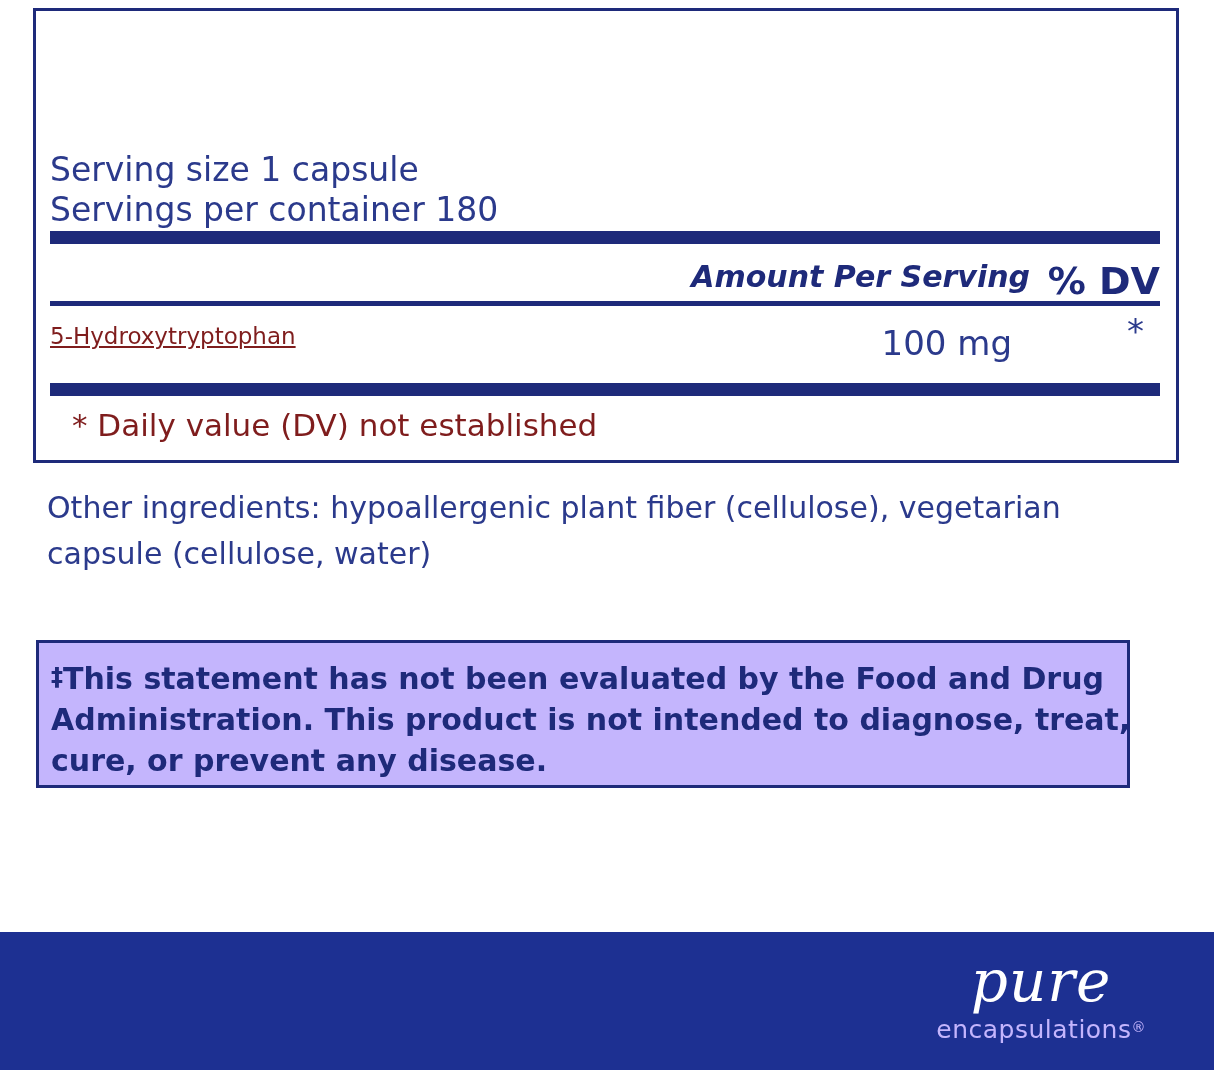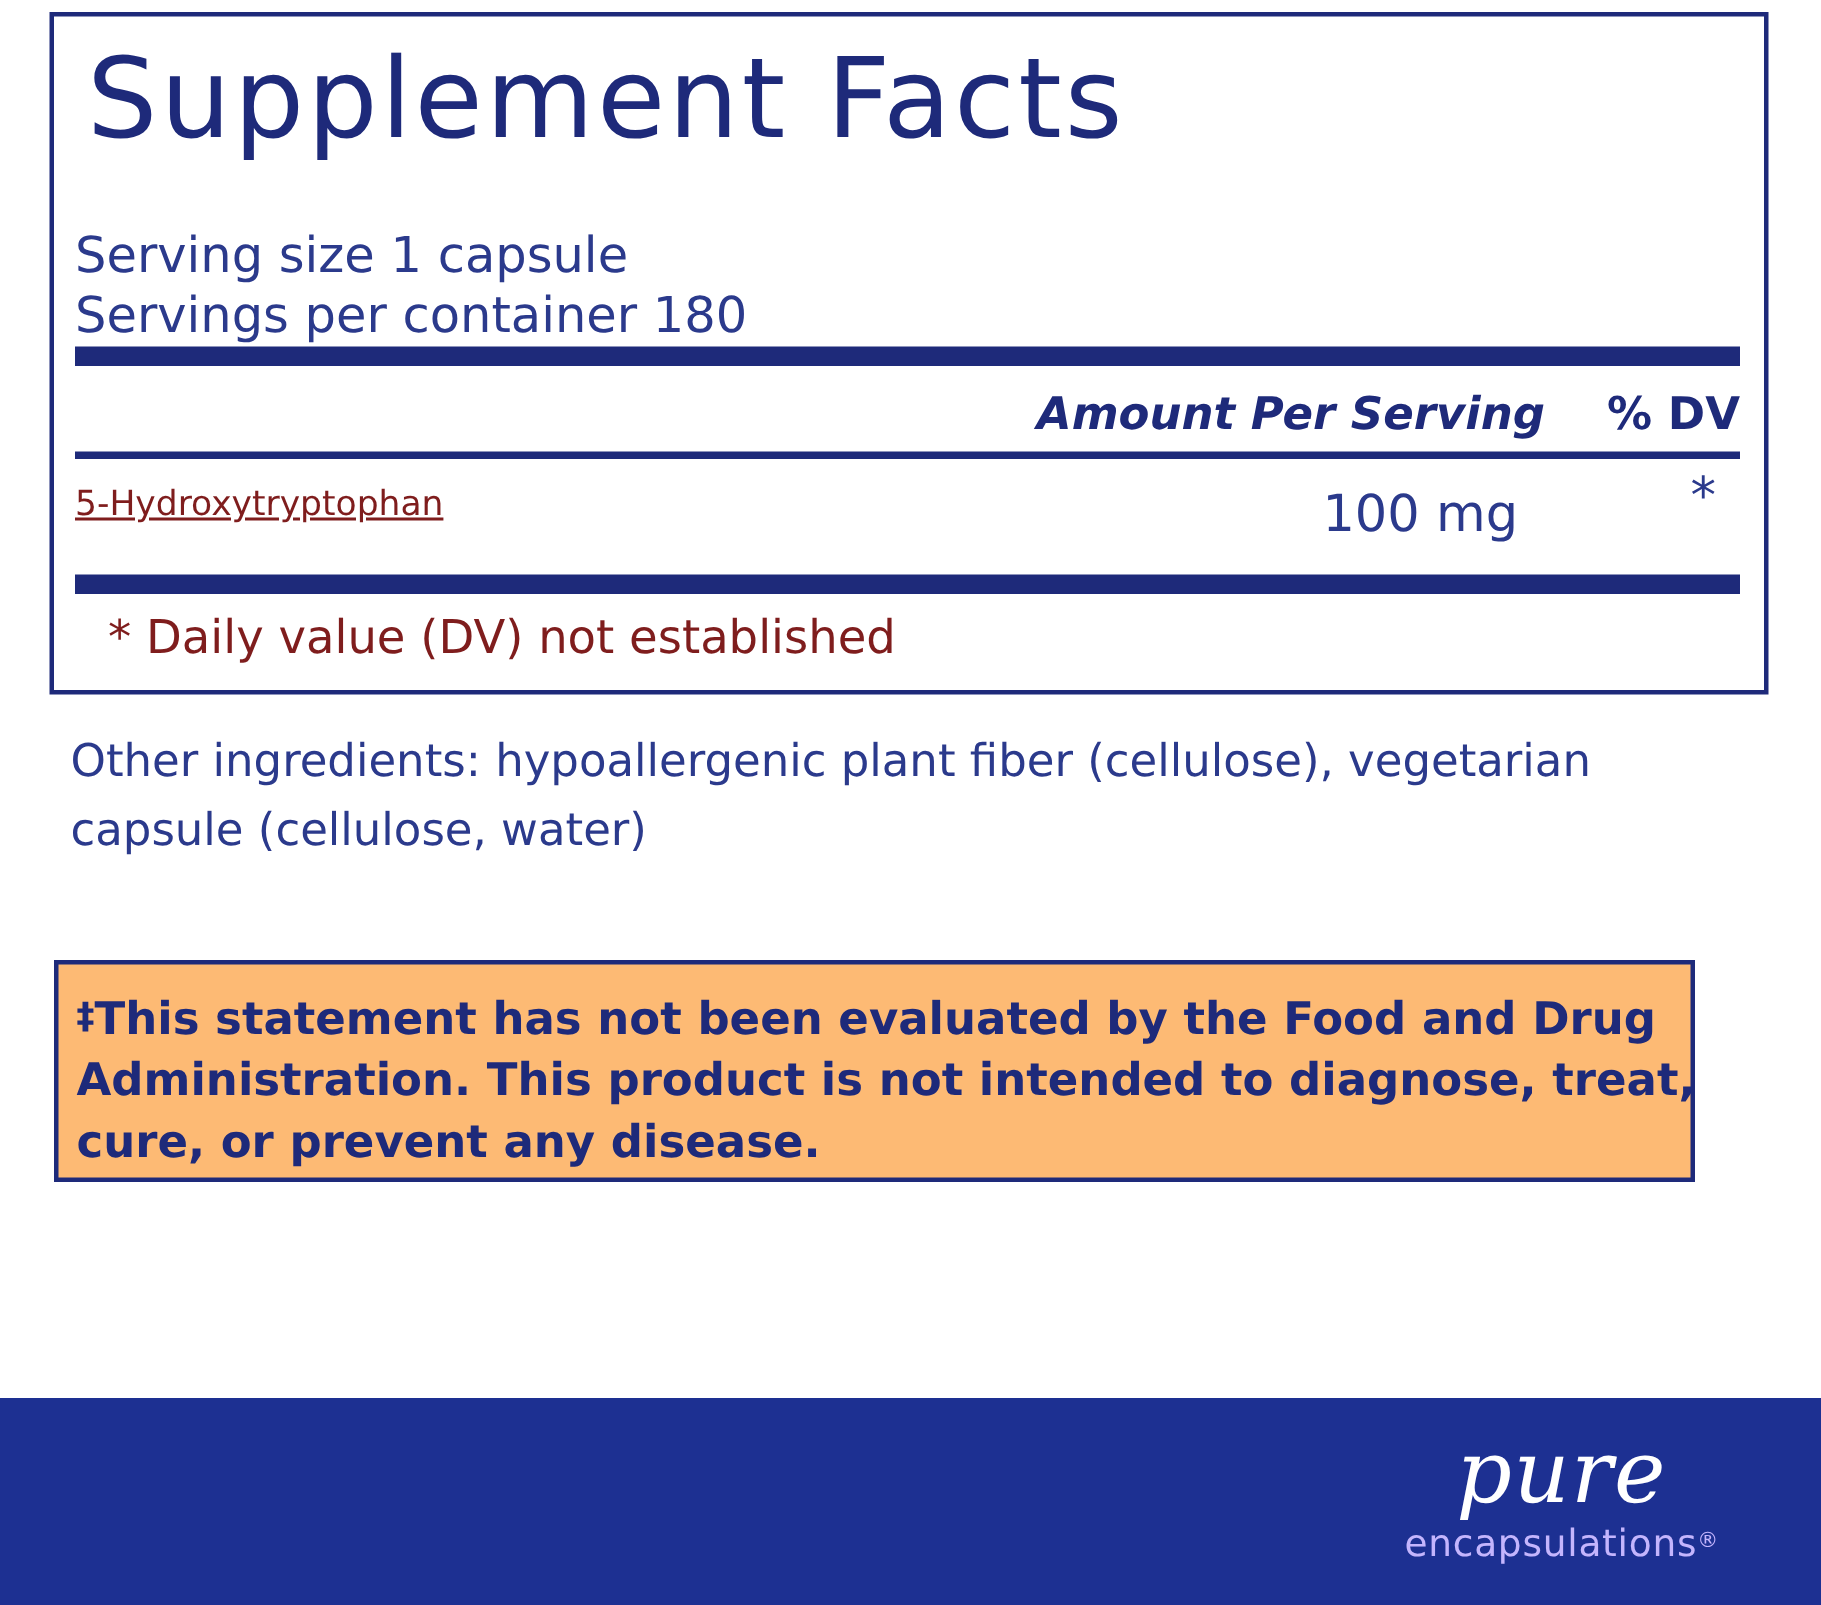--- a/index.html
+++ b/index.html
@@ -81,21 +81,21 @@
     font-size: 30px;
     font-weight: bold;
     color: #1e2a7a;
     white-space: nowrap;
     font-style: italic;
   }
   .header-dv {
     position: absolute;
     right: 0;
     top: 0;
-    font-size: 30px;
+    font-size: 38px;
     font-weight: bold;
     color: #1e2a7a;
     white-space: nowrap;
     margin-left: 31px;
   }
 
   .nutrient-row {
     position: absolute;
     left: 14px;
     top: 300px;
@@ -150,21 +150,21 @@
 
   
   .disclaimer-box {
     position: absolute;
     left: 36px;
     top: 640px;
     width: 1094px;
     height: 148px;
     border: 3px solid #1e2a7a;
     box-sizing: border-box;
-    background: #fdba74;
+    background: #c4b5fd;
   }
   .disclaimer-text {
     position: absolute;
     left: 12px;
     top: 14px;
     width: 1116px;
     font-size: 30px;
     line-height: 41px;
     font-weight: bold;
     color: #1e2a7a;
@@ -212,21 +212,20 @@
     vertical-align: 6px;
   }
 </style>
 </head>
 <body>
 
 <div class="page">
 
   <div class="facts-panel">
 
-    <div class="facts-title">Supplement Facts</div>
 
     <div class="serving-line serving-size">Serving size  1 capsule</div>
 
     <div class="serving-line serving-count">Servings per container  180</div>
 
     <div class="rule rule-thick-top"></div>
 
     <div class="header-row">
       <div class="header-amount">Amount Per Serving</div>
       <div class="header-dv">% DV</div>

